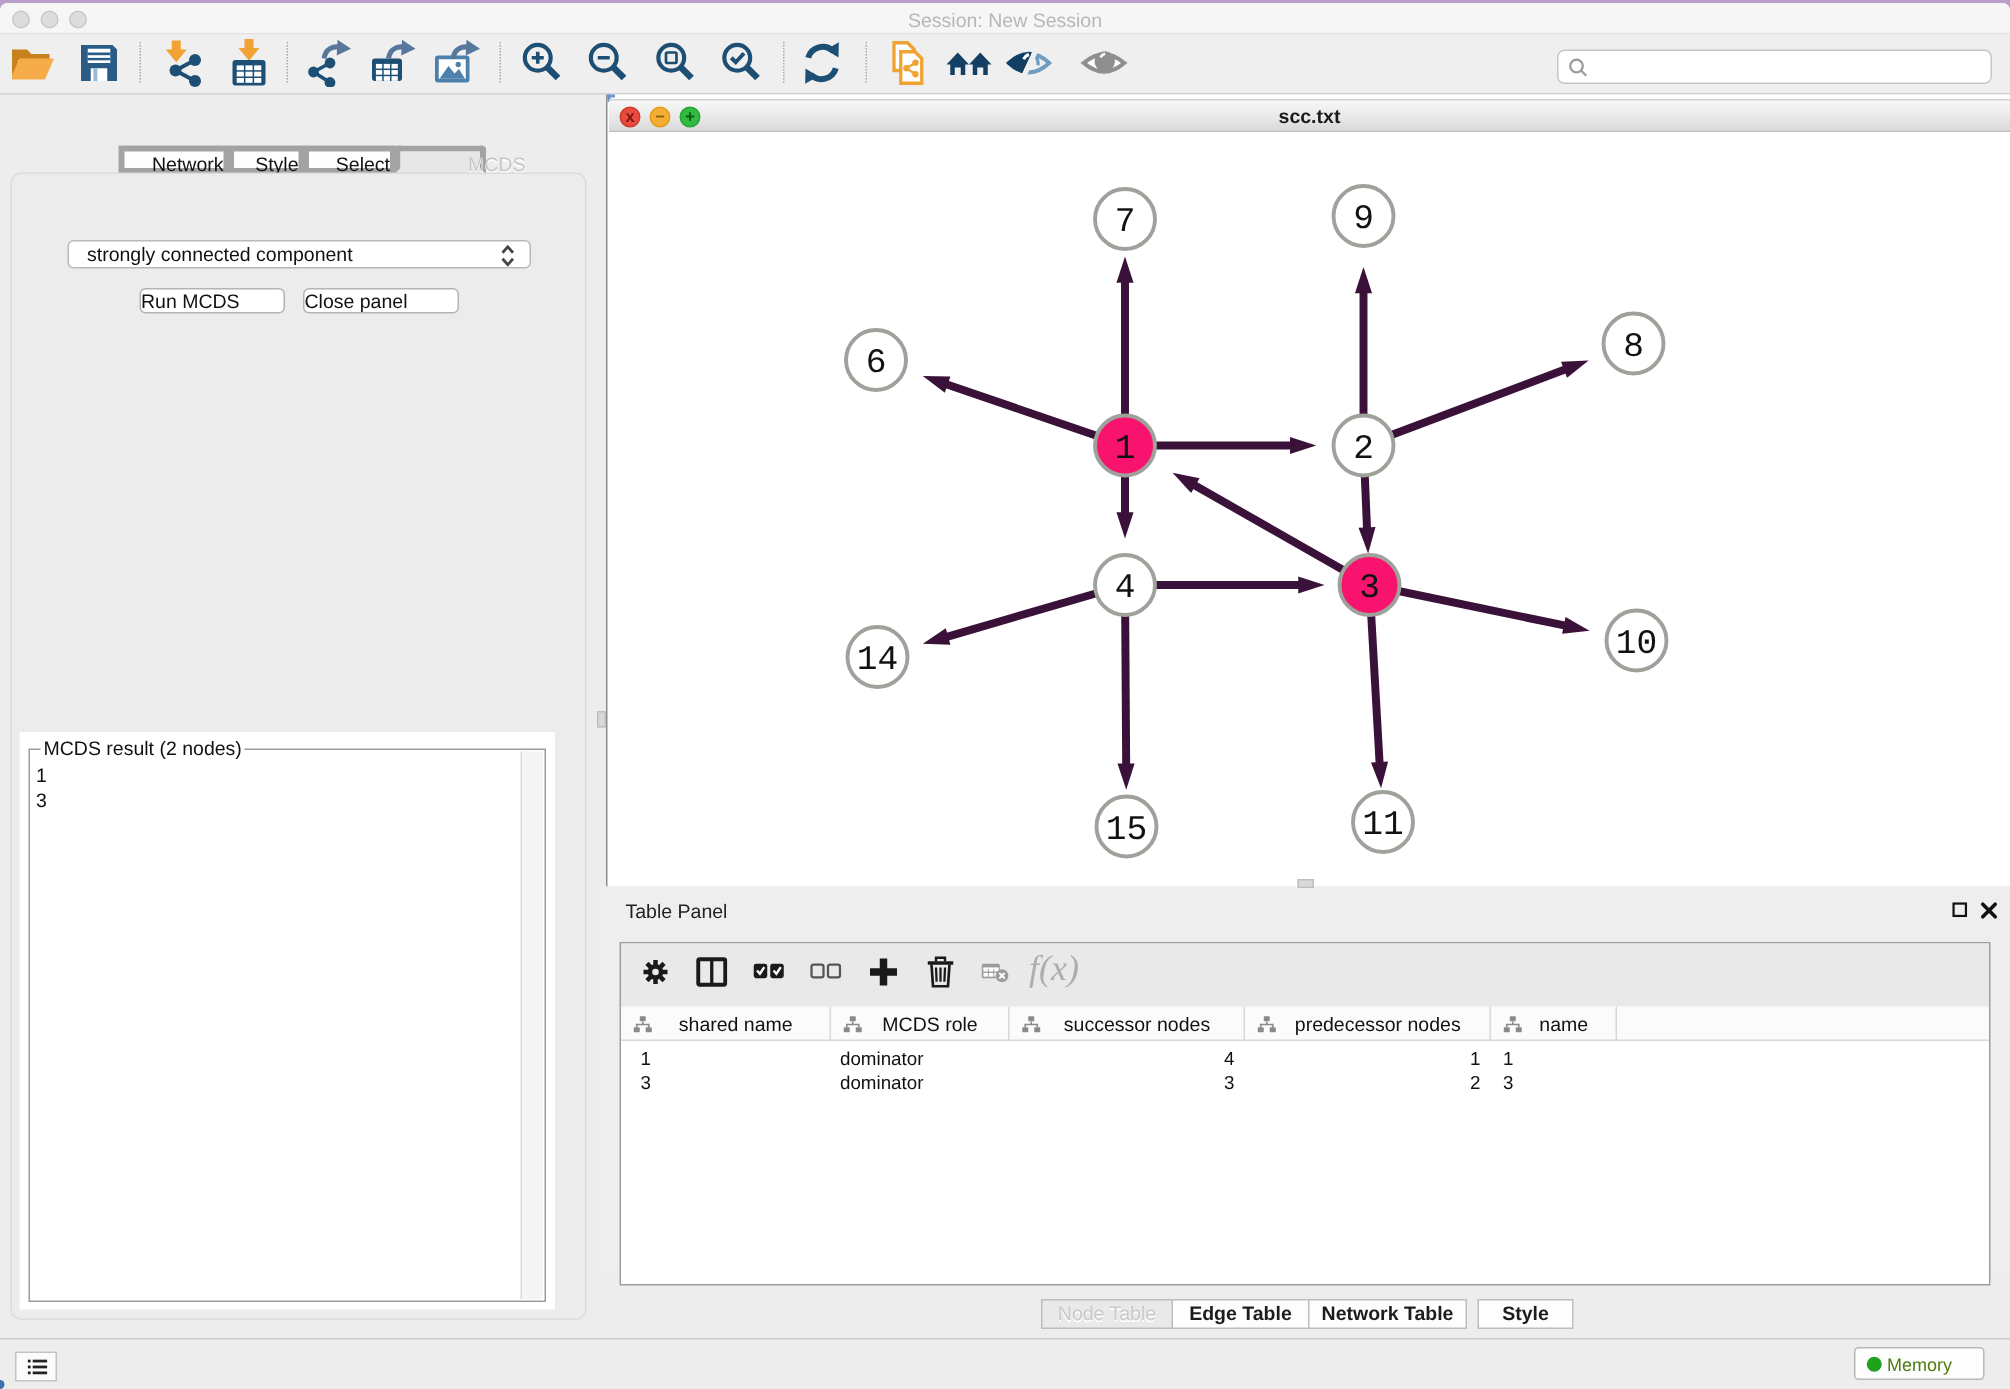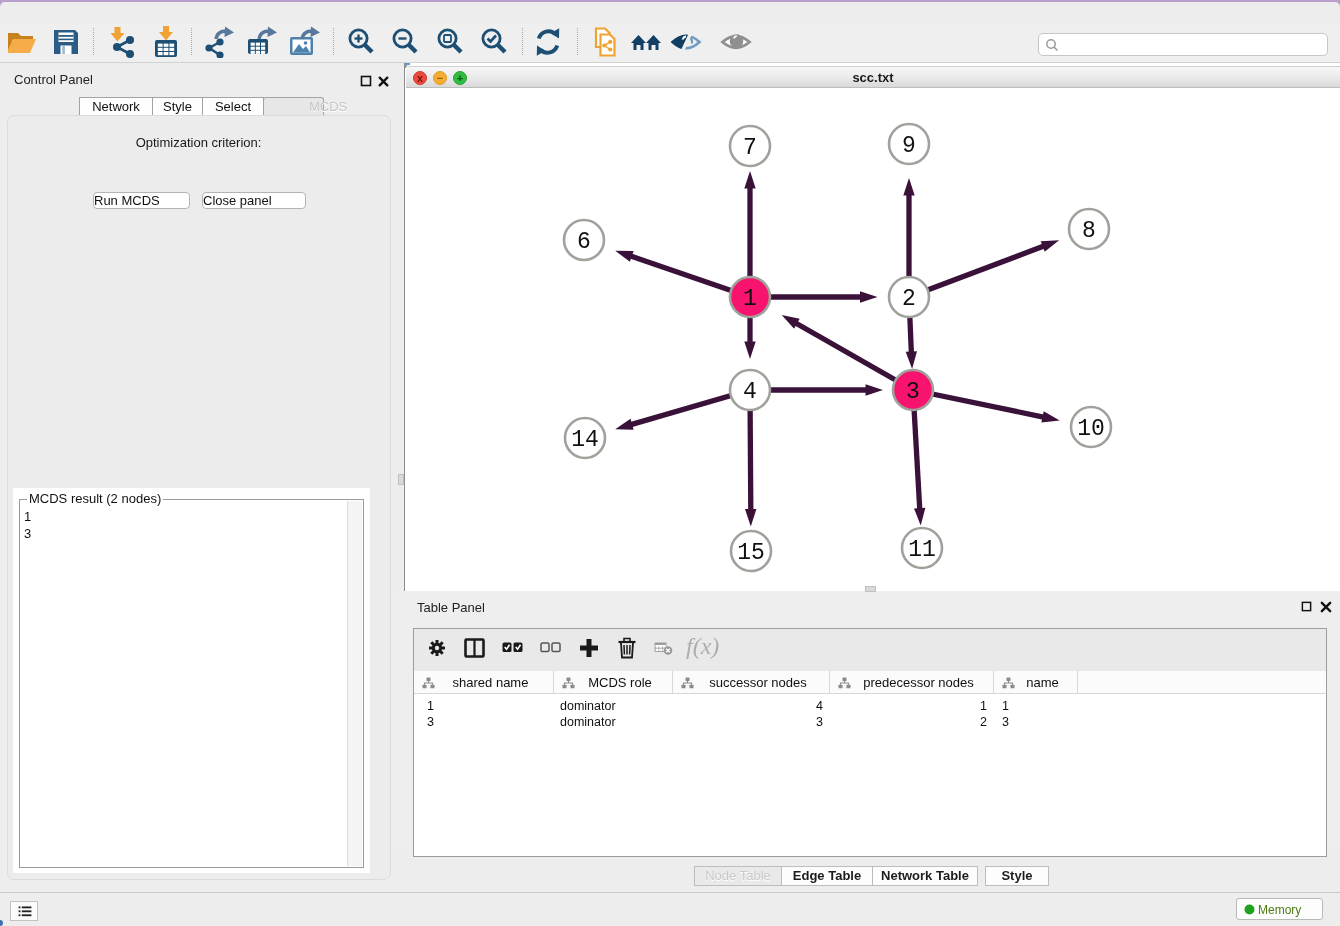--- a/index.html
+++ b/index.html
@@ -12,21 +12,21 @@
 .tl { position:absolute; top:5px; width:12px; height:12px; border-radius:50%; background:#dcdcdc; border:1px solid #c8c8c8; }
 
 #toolbar { position:absolute; left:0; top:21px; width:100%; height:40px; background:#efefef; border-bottom:1px solid #d2d2d2; }
 .tbi { position:absolute; top:3px; width:32px; height:32px; }
 .tbdiv { position:absolute; top:5px; height:27px; width:0px; border-left:1px dotted #a9a9a9; }
 #search { position:absolute; left:1038px; top:10px; width:290px; height:23px; background:#fff; border:1px solid #c6c6c6; border-radius:5px; }
 
 #cp-head { position:absolute; left:0; top:61px; width:397px; height:34px; }
 #cp-head .t { position:absolute; left:14px; top:9px; font-size:13px; color:#222; }
 #cp-tabs { position:absolute; left:0; top:95px; width:397px; height:19px; }
-.cptab { position:absolute; top:0; height:19px; background:#fefefe; border:1px solid #a3a3a3; font-size:13px; color:#111; text-align:center; line-height:17px; }
+.cptab { position:absolute; top:0; height:19px; background:#fefefe; border:4px solid #a3a3a3; font-size:13px; color:#111; text-align:right; line-height:17px; }
 #cp-panel { position:absolute; left:7px; top:113px; width:384px; height:765px; background:#ececec; border:1px solid #dcdcdc; border-radius:7px; }
 #opt-label { position:absolute; left:0; top:133px; width:397px; text-align:center; font-size:13px; color:#1a1a1a; }
 #opt-select { position:absolute; left:45px; top:158px; width:309px; height:19px; background:#fff; border:1px solid #b9b9b9; border-radius:4px; font-size:13px; color:#111; line-height:17px; padding-left:12px; }
 .btn { position:absolute; top:190px; height:17px; background:#fff; border:1px solid #b4b4b4; border-radius:4px; font-size:13px; color:#111; text-align:left; line-height:15px; }
 #mcds-box { position:absolute; left:13px; top:486px; width:357px; height:385px; background:#fff; }
 #mcds-fs { position:absolute; left:6px; top:11px; right:6px; bottom:5px; border:1px solid #9a9a9a; }
 #mcds-legend { position:absolute; left:7px; top:-9px; background:#fff; padding:0 2px; font-size:13px; color:#111; }
 #mcds-sb { position:absolute; right:1px; top:1px; width:15px; bottom:1px; background:#f4f4f4; border-left:1px solid #dcdcdc; }
 
 #netwin { position:absolute; left:404px; top:61px; width:936px; height:528px; background:#fff; border-left:1px solid #8e8e8e; }
@@ -46,20 +46,26 @@
 
 .btab { position:absolute; top:0; height:20px; background:#fdfdfd; border:1px solid #bdbdbd; font-size:13px; font-weight:bold; color:#1c1c1c; text-align:center; line-height:18px; }
 
 #statusbar { position:absolute; left:0; top:890px; width:1340px; height:34px; background:#ededed; border-top:1px solid #c9c9c9; }
 #mem { position:absolute; right:17px; top:5px; width:87px; height:22px; background:#fdfdfd; border:1px solid #b9b9b9; border-radius:3px; font-size:12px; color:#4d7c0f; }
 #listbtn { position:absolute; left:10px; top:8px; width:28px; height:20px; background:#fbfbfb; border:1px solid #c2c2c2; }
 </style>
 </head>
 <body>
 <div id="win">
+  <div id="titlebar">
+    <span class="tl" style="left:8px;"></span>
+    <span class="tl" style="left:27px;"></span>
+    <span class="tl" style="left:46px;"></span>
+    <div class="title">Session: New Session</div>
+  </div>
   <div id="toolbar">
       <svg class="tbi" style="left:6px;top:3px;" width="32" height="32" viewBox="0 0 32 32">
 <path fill="#c8821d" d="M2 7 L12 7 L15 10 L27 10 L27 14 L2 14 Z"></path>
 <path fill="#c8821d" d="M2 7 L2 26 L6 26 L6 10 Z"></path>
 <path fill="#f6ad49" d="M7 13 L30 13 L24 27 L2 27 L2 24 Z"></path>
       </svg>
 <svg class="tbi" style="left:50px;top:3px;" width="32" height="32" viewBox="0 0 32 32">
 <path fill="#2b5c85" d="M4 4 H25 L28 7 V28 H4 Z"></path>
 <rect x="8.5" y="6.5" width="15" height="9.5" fill="#fff"></rect>
 <rect x="8.5" y="9" width="15" height="1.8" fill="#2b5c85"></rect>
@@ -215,37 +221,30 @@
 <path d="M13.7 12.3 Q14.7 10.3 16.7 9.8" stroke="#fff" stroke-width="1.8" fill="none"></path>
       </svg>
 <div id="search">
         <svg style="position:absolute;left:6px;top:4px;" width="14" height="14" viewBox="0 0 14 14">
           <circle cx="6" cy="6" r="4.2" fill="none" stroke="#9a9a9a" stroke-width="1.5"></circle>
           <line x1="9" y1="9" x2="12.5" y2="12.5" stroke="#9a9a9a" stroke-width="1.5"></line>
         </svg>
       </div>
     </div>
 
-  <div id="cp-head">
-      <span class="t">Control Panel</span>
-      <svg style="position:absolute;left:360px;top:12px;" width="12" height="12" viewBox="0 0 12 12">
-        <rect x="1.5" y="1.5" width="9" height="9" fill="none" stroke="#111" stroke-width="1.6"></rect>
-      </svg>
-<svg style="position:absolute;left:378px;top:13px;" width="11" height="11" viewBox="0 0 13 13">
-        <path d="M2 2 L11 11 M11 2 L2 11" stroke="#111" stroke-width="2.8" stroke-linecap="round"></path>
-      </svg>
-    </div>
   <div id="cp-tabs">
     <div class="cptab" style="left:79px; width:74px;">Network</div>
     <div class="cptab" style="left:152px; width:51px;">Style</div>
     <div class="cptab" style="left:202px; width:62px;">Select</div>
     <div class="cptab" style="left:263px; width:61px; background:#e7e7e7; color:#c6c6c6; text-shadow:0 1px 0 #fff; border-bottom-color:#e7e7e7; border-radius:3px 3px 0 0;padding-left:45px;">MCDS</div>
   </div>
   <div id="cp-panel"></div>
-  <div id="opt-label">Optimization criterion:</div>
+  <div id="opt-select">strongly connected component<svg style="position:absolute;right:9px;top:2px;" width="11" height="15" viewBox="0 0 11 15">
+        <path d="M2 5.5 L5.5 1.5 L9 5.5 M2 9.5 L5.5 13.5 L9 9.5" fill="none" stroke="#444" stroke-width="1.8"></path>
+      </svg></div>
   <div class="btn" style="left:93px; width:97px;">Run MCDS</div>
   <div class="btn" style="left:202px; width:104px;">Close panel</div>
   <div id="mcds-box">
     <div id="mcds-fs">
       <div id="mcds-legend">MCDS result (2 nodes)</div>
       <div style="position:absolute; left:4px; top:9px; font-size:13px; color:#111; line-height:16.5px;">1<br>3</div>
       <div id="mcds-sb"></div>
     </div>
   </div>
 

